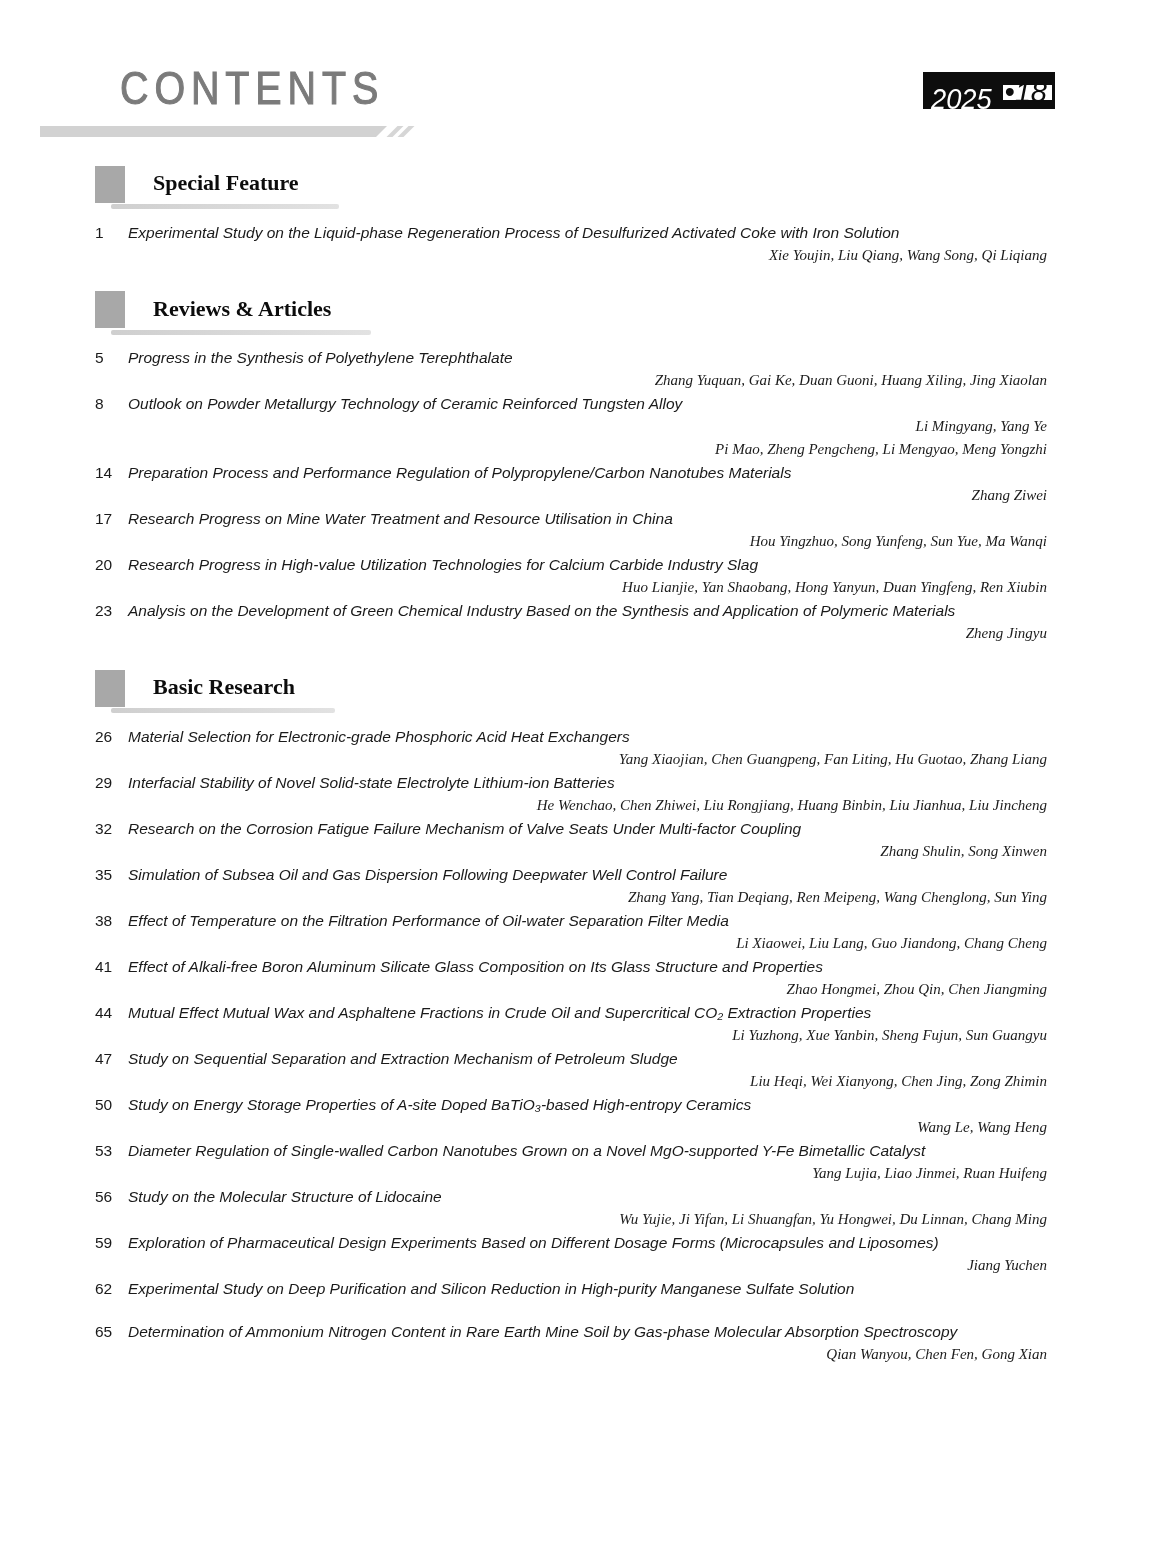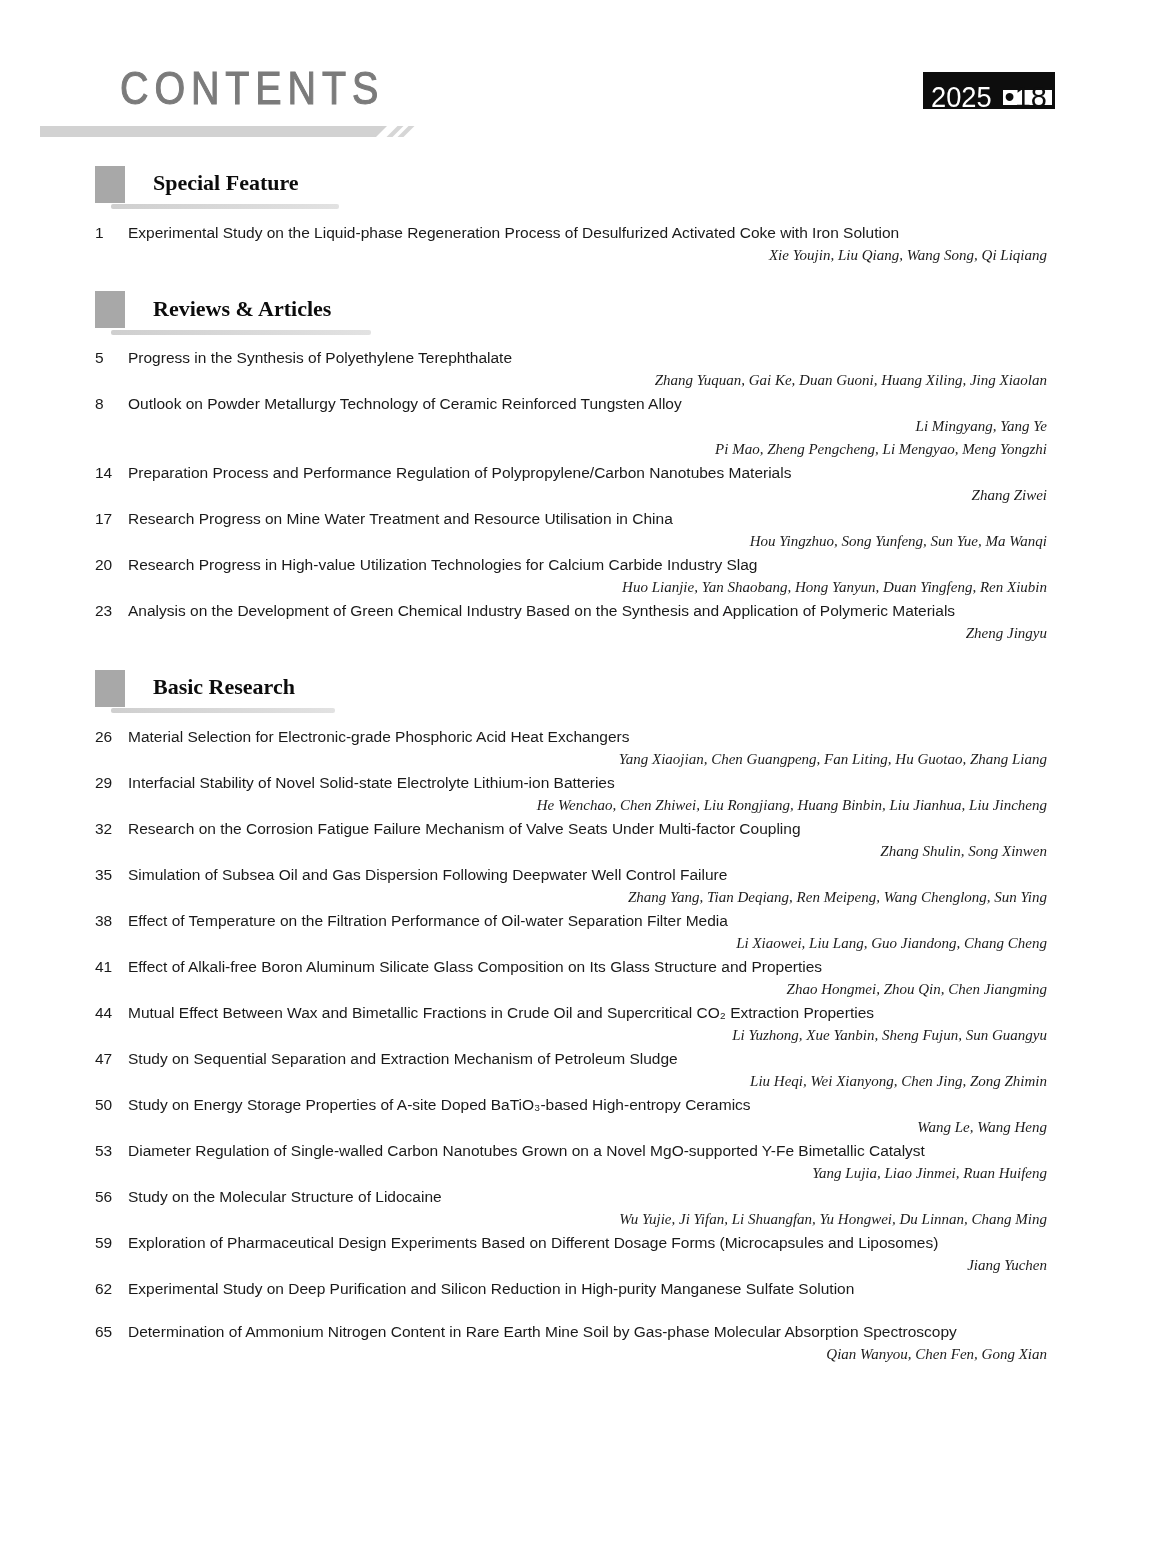--- a/index.html
+++ b/index.html
@@ -12,21 +12,21 @@
   .masthead { position:relative; padding-top:64px; }
   .contents-title {
     margin-left:120px; font-size:47px; line-height:1.0; font-weight:400;
     color:#7b7b7b; letter-spacing:7px; display:inline-block;
     transform:scaleX(0.84); transform-origin:left center;
     -webkit-text-stroke:1.1px #7b7b7b;
     font-family:"Liberation Sans","DejaVu Sans",sans-serif;
   }
   .issue-badge {
     position:absolute; top:72px; right:105px; height:37px;
-    background:#0d0d0d; display:flex; align-items:center; padding:13px 3px 0 8px;
+    background:#0d0d0d; display:flex; padding:13px 3px 0 8px;font-style:italic;
   }
   .issue-year {
     color:#ffffff; font-size:29px; letter-spacing:0px; line-height:1;
     padding-right:7px; transform:scaleX(0.94); transform-origin:left center;
   }
   .issue-box {
     background:#ffffff; color:#0d0d0d; height:15px; display:flex;
     align-items:center; padding:0 5px 0 2px; font-size:29px; line-height:1;
   }
   .title-rule-wrap {
@@ -51,21 +51,21 @@
   .section-square { width:30px; height:37px; background:#a8a8a8; flex:none; position:relative; z-index:1; }
   .section-title {
     position:relative; z-index:1; background:#ffffff;
     font-family:"Liberation Serif","DejaVu Serif",serif; font-weight:700;
     font-size:22px; color:#0c0c0c; margin-left:11px; padding:4px 14px 6px 0;
   }
   .entry-list { margin:14px 113px 10px 95px; padding-bottom:6px; }
   .entry { margin-bottom:0; }
   .entry-title-row { display:flex; font-size:15.5px; line-height:23px; color:#1a1a1a; }
   .entry-num { flex:none; width:33px; }
-  .entry-title { flex:1; }
+  .entry-title { flex:1;font-style:italic; }
   .entry-authors {
     text-align:right; font-family:"Liberation Serif","DejaVu Serif",serif;
     font-style:italic; font-size:15px; line-height:23px; color:#1b1b1b;
   }
 </style>
 </head>
 <body>
 
 <div class="masthead">
   <span class="contents-title">CONTENTS</span>
@@ -207,21 +207,21 @@
     <div class="entry-title-row">
       <span class="entry-num">41</span>
       <span class="entry-title">Effect of Alkali-free Boron Aluminum Silicate Glass Composition on Its Glass Structure and Properties</span>
     </div>
     <div class="entry-authors">Zhao Hongmei, Zhou Qin, Chen Jiangming</div>
   </div>
 
   <div class="entry">
     <div class="entry-title-row">
       <span class="entry-num">44</span>
-      <span class="entry-title">Mutual Effect Between Wax and Bimetallic Fractions in Crude Oil and Supercritical CO₂ Extraction Properties</span>
+      <span class="entry-title">Mutual Effect Mutual Wax and Asphaltene Fractions in Crude Oil and Supercritical CO₂ Extraction Properties</span>
     </div>
     <div class="entry-authors">Li Yuzhong, Xue Yanbin, Sheng Fujun, Sun Guangyu</div>
   </div>
 
   <div class="entry">
     <div class="entry-title-row">
       <span class="entry-num">47</span>
       <span class="entry-title">Study on Sequential Separation and Extraction Mechanism of Petroleum Sludge</span>
     </div>
     <div class="entry-authors">Liu Heqi, Wei Xianyong, Chen Jing, Zong Zhimin</div>

